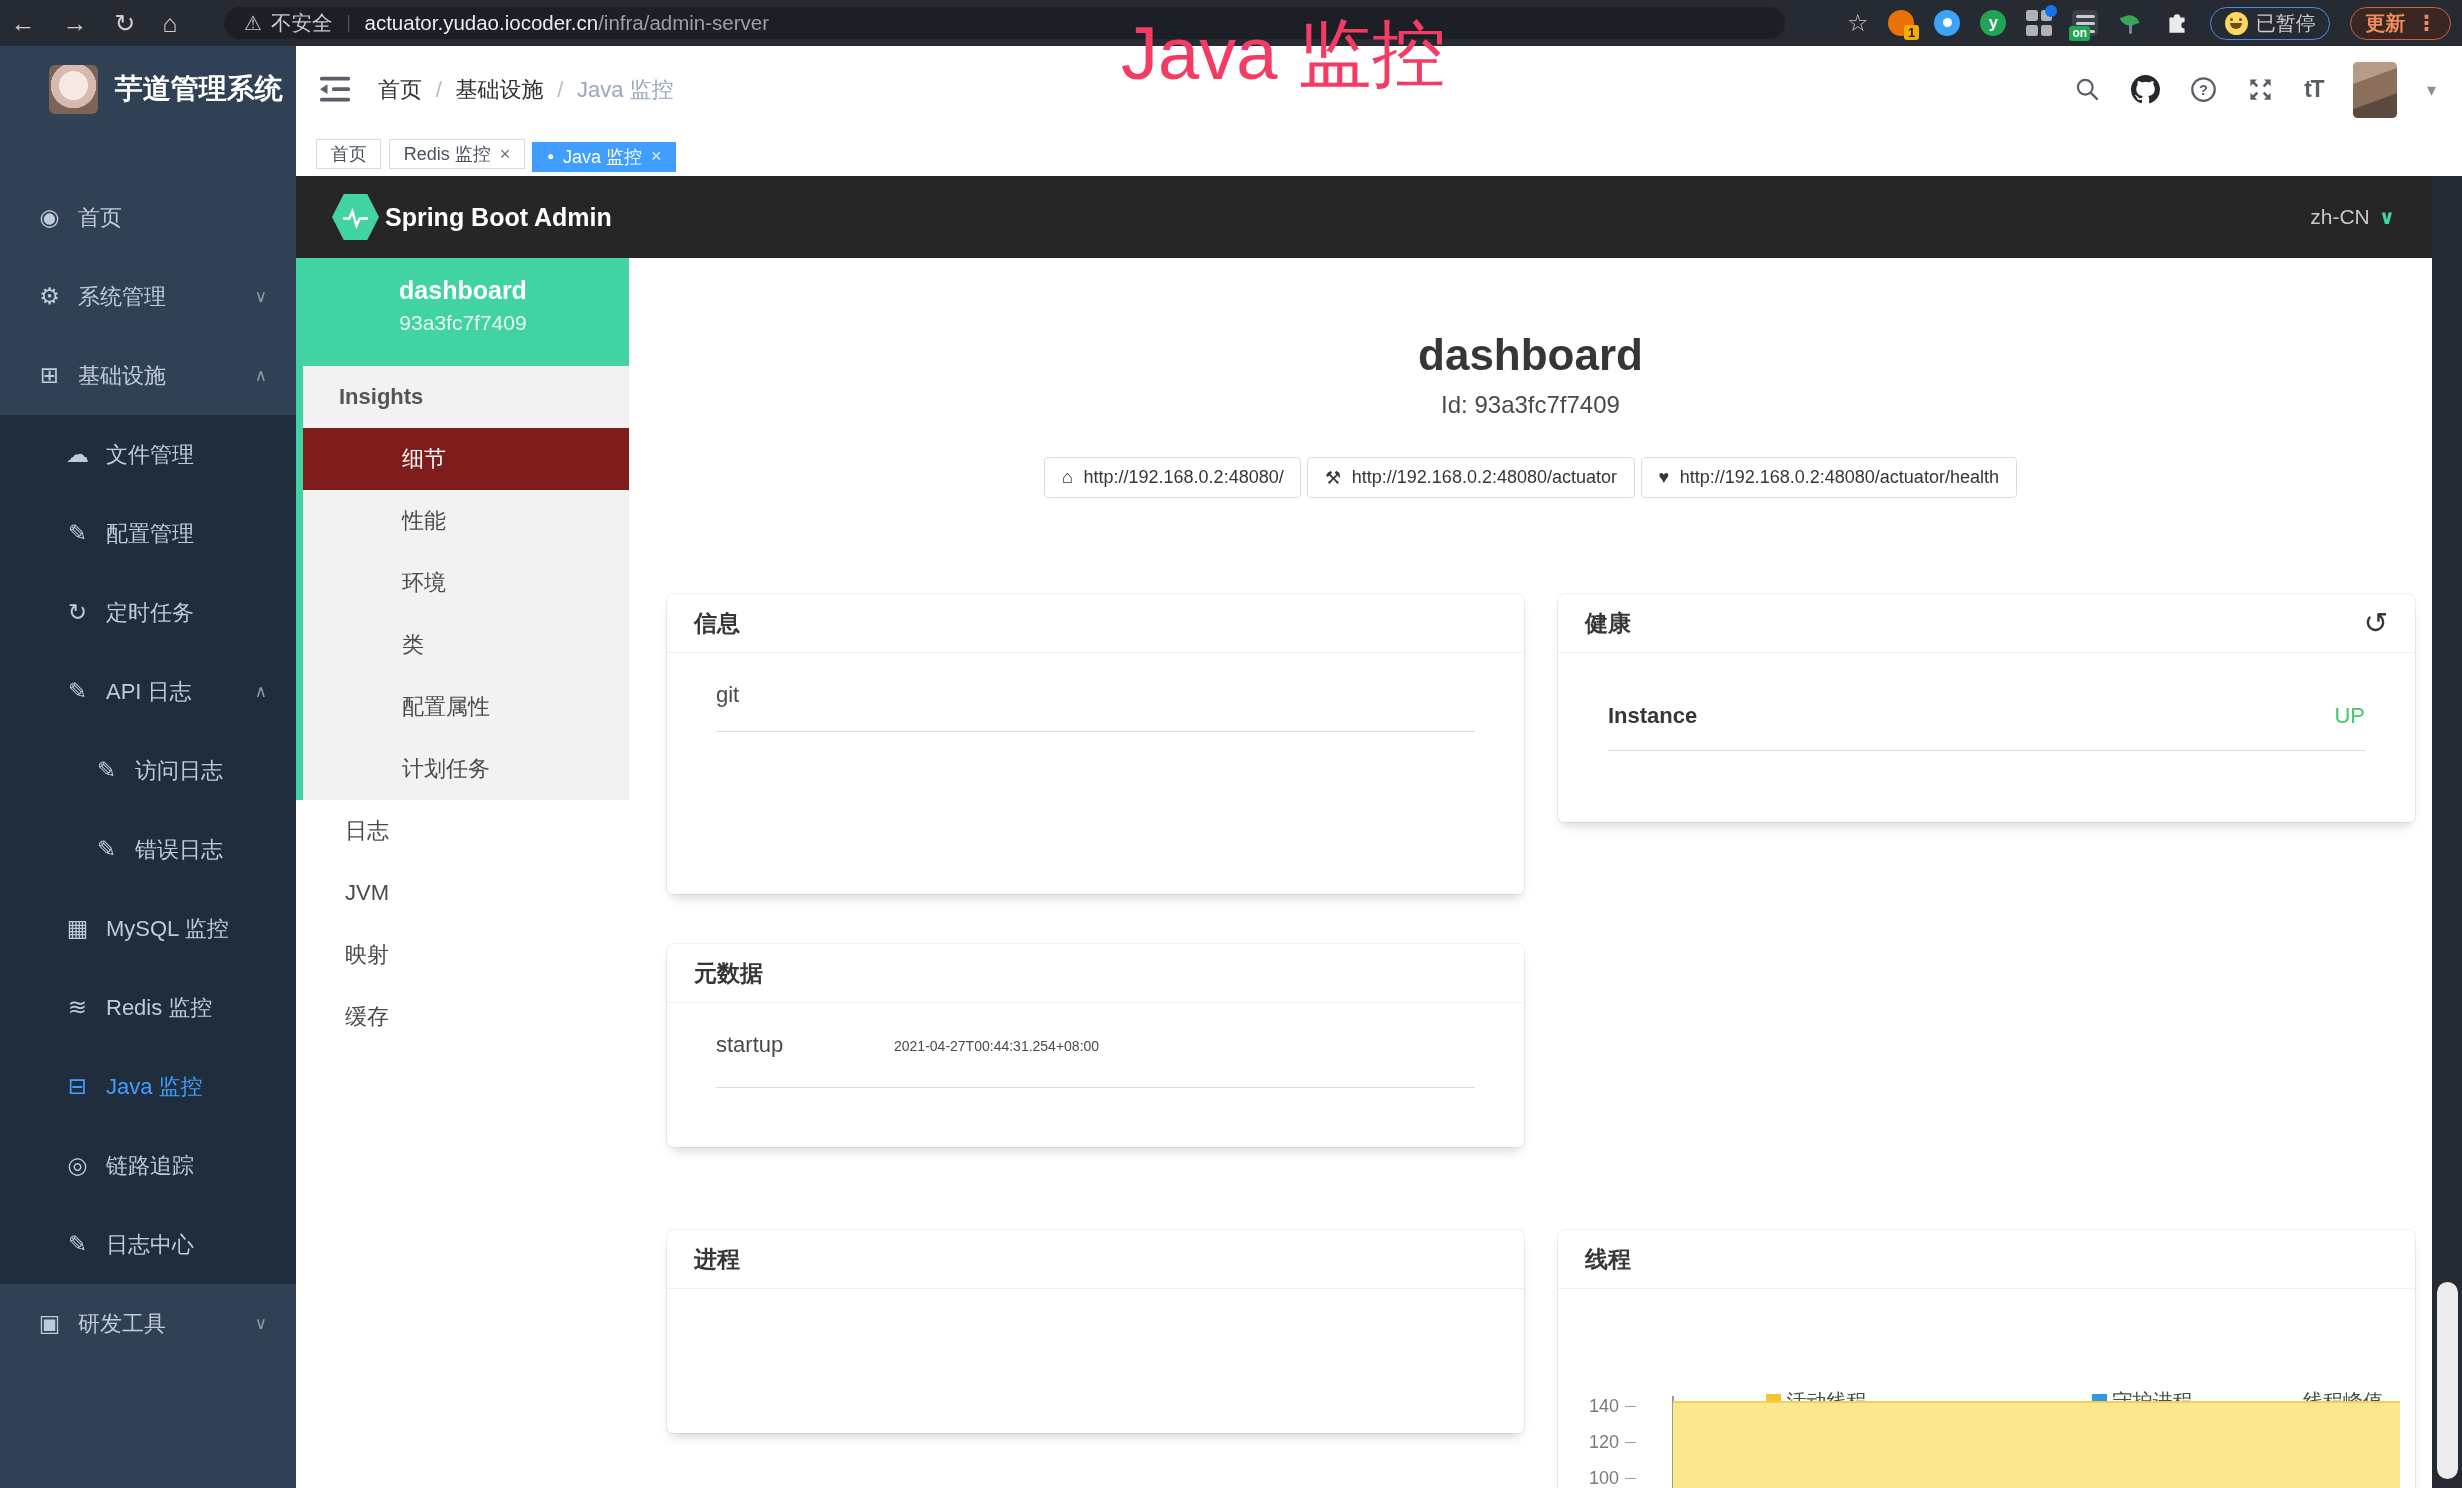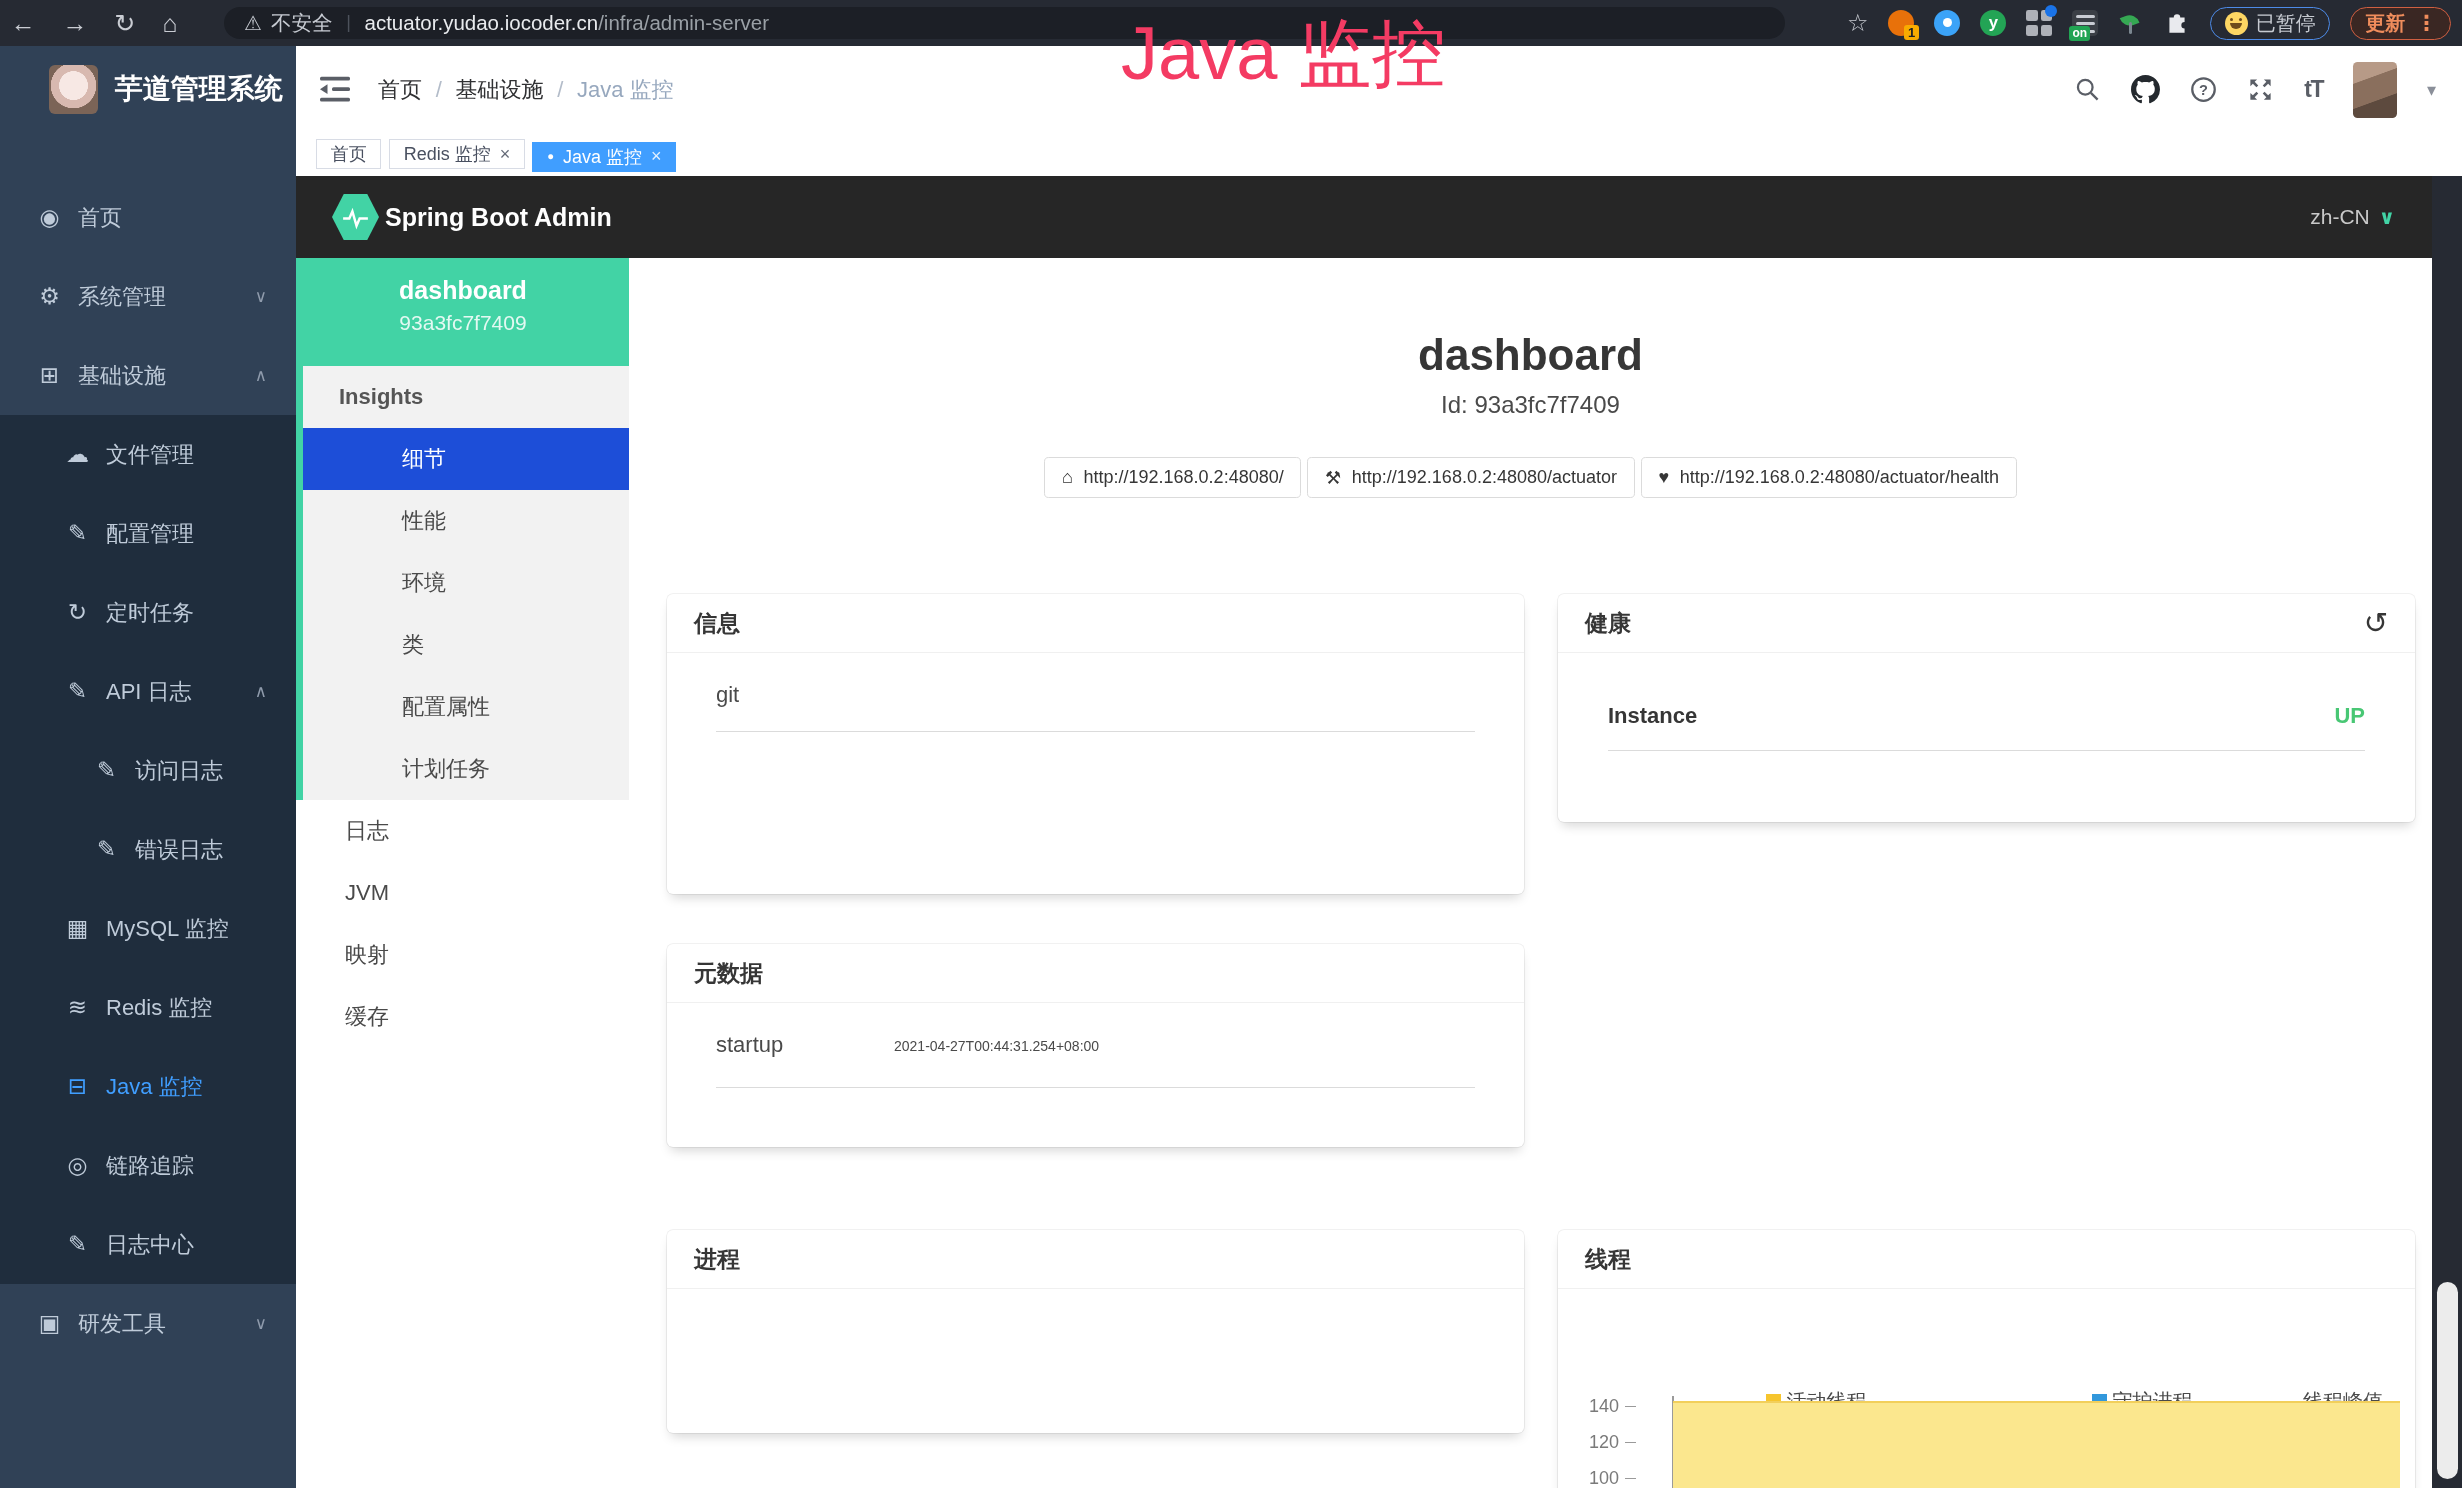--- a/index.html
+++ b/index.html
@@ -86,21 +86,21 @@
 
   
   .sba-side { position:absolute; left:296px; top:258px; width:334px; height:1231px; background:#fff; }
   .app-block { height:108px; background:#42d3a5; color:#fff; text-align:center; padding-top:18px; cursor:pointer; }
   .app-name { font-size:25px; font-weight:700; }
   .app-id { font-size:21px; color:rgba(255,255,255,.85); margin-top:6px; }
   .sb-row { height:62px; display:flex; align-items:center; font-size:22px; color:#4a4a4a; cursor:pointer; }
   .sb-row.grouped { background:#f2f2f2; border-left:7.6px solid #42d3a5; }
   .sb-row.grouplabel { font-weight:700; color:#555; padding-left:36px; cursor:default; }
   .sb-row.sub { padding-left:99px; }
-  .sb-row.sub.active { background:#1d4ed8; color:#fff; }
+  .sb-row.sub.active { background:#7f1d1d; color:#fff; }
   .sb-row.root { padding-left:49px; background:#fff;text-align:right; }
 
   
   .sba-main { position:absolute; left:629px; top:258px; width:1803px; height:1231px; background:#fff; }
   .main-title { position:absolute; left:0; top:72px; width:100%; text-align:center; font-size:44px; font-weight:600; color:#363636; }
   .main-id { position:absolute; left:0; top:133px; width:100%; text-align:center; font-size:24px; color:#4a4a4a; }
   .url-row { position:absolute; left:0; top:199px; width:100%; display:flex; justify-content:center; gap:6px; }
   .url-btn { height:41px; border:0.8px solid #dbdbdb; border-radius:4.6px; background:#fff; display:flex; align-items:center; gap:10.6px; padding:0 16.7px; font-size:18px; color:#363636; cursor:pointer; }
   .url-btn .ubicon { font-size:18px; }
 
@@ -112,21 +112,21 @@
   .meta-card   { left:38px;   top:686px;  width:857px; height:203px; }
   .process-card{ left:38px;   top:972px; width:857px; height:203px; }
   .threads-card{ left:929px; top:972px; width:857px; height:425px; }
 
   .kv { display:flex; margin:0 49px; padding:26px 0 23px 0; border-bottom:0.8px solid #dbdbdb; }
   .kv .k { width:178px; font-size:22px; color:#4a4a4a; flex:none; padding-top:3px; }
   .kv .v { flex:1; font-size:14px; color:#4a4a4a; line-height:35px; }
   .v .vline.indent { padding-left:20px; }
   .health-row { display:flex; justify-content:space-between; margin:0 50px; padding:30px 0 21px 0; border-bottom:0.8px solid #dbdbdb; font-size:22px; }
   .health-row .k2 { color:#363636; font-weight:600;text-align:center; }
-  .status-up { color:#48c774; font-weight:700; }
+  .status-up { color:#48c774; font-weight:400; }
   .meta-row-wrap { padding-top:20px; }
 
   .ptable { padding:27px 38px 0 38px; }
   .prow { display:flex; }
   .pcell { text-align:center; }
   .prow .pcell:nth-child(2){ width:15%; } .prow .pcell:nth-child(3){ width:25%; }
   .prow .pcell:nth-child(4){ width:22%; } .prow .pcell:nth-child(5){ width:21%; }
   .prow .pcell:nth-child(6){ width:17%; }
   .prow.phead .pcell { font-size:18px; color:#7a7a7a; font-weight:600; }
   .prow.pvals .pcell { font-size:23px; color:#4a4a4a; padding-top:20px; }

